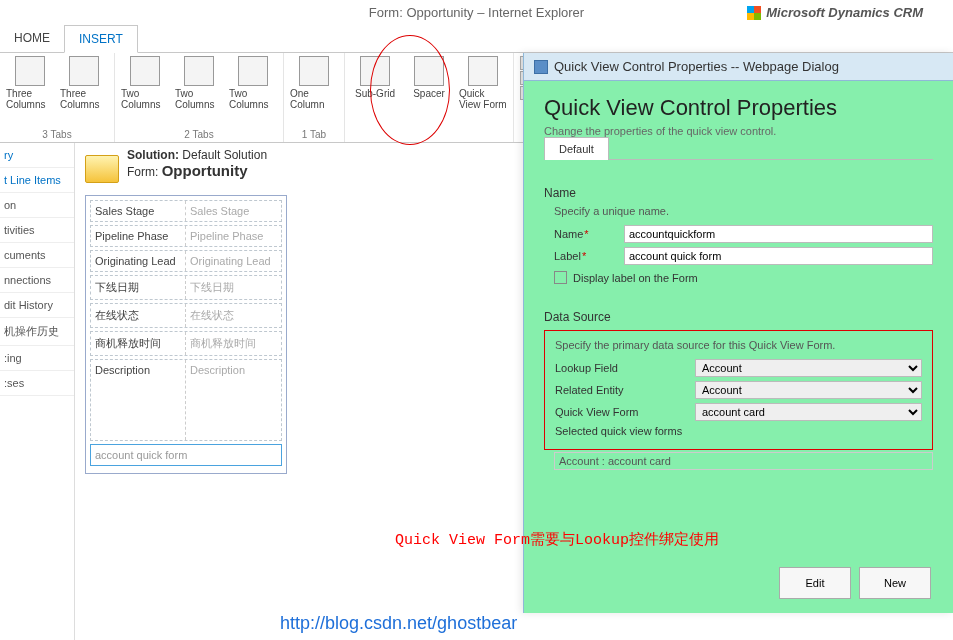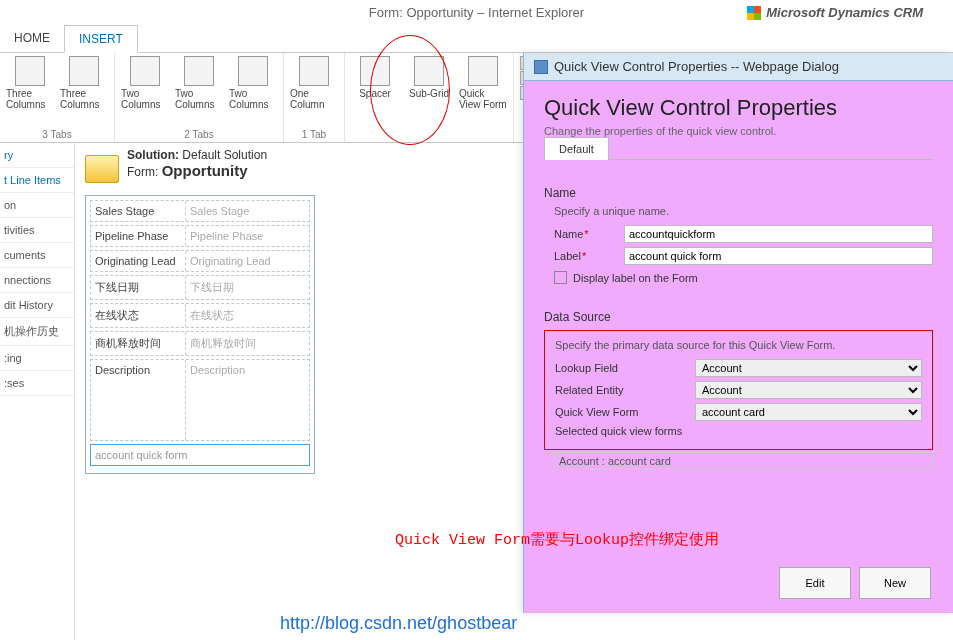--- a/index.html
+++ b/index.html
@@ -30,29 +30,29 @@
     .leftnav .ni { padding:6px 4px; border-bottom:1px solid #eee; color:#555; cursor:pointer; white-space:nowrap; overflow:hidden; text-overflow:ellipsis; }
     .leftnav .ni.link { color:#0072c6; }
 
     .editor { flex:1; padding:5px 10px; position:relative; }
     .sol-header { display:flex; align-items:center; gap:8px; margin-bottom:6px; }
     .folder-ic { width:34px; height:28px; background:linear-gradient(#fff3b0,#f5c33b); border:1px solid #d4a017; border-radius:2px; }
     .sol-line { font-size:12px; }
     .form-line { margin-bottom:10px; }
     .form-line .val { font-weight:bold; font-size:15px; }
 
-    .form-fields { border:1px solid #9ac; padding:4px; width:230px; }
+    .form-fields { border:1px solid #9ac; padding:4px; width:202px; }
     .fr { display:flex; border:1px dashed #bfc8d0; margin-bottom:3px; }
     .fr .fl { width:95px; padding:4px; font-size:11px; color:#444; border-right:1px dashed #ccc; }
     .fr .fv { flex:1; padding:4px; font-size:11px; color:#aaa; }
     .fr.tall .fv { height:80px; }
     .fr.qvf { border:1px solid #4aa3df; }
     .fr.qvf .fv { color:#999; }
 
-    .dialog { position:absolute; right:0; top:53px; width:430px; height:560px; background:#f0abfc; border-left:1px solid #8fb8d8; box-shadow:-2px 0 8px rgba(0,0,0,0.1); z-index:10; }
+    .dialog { position:absolute; right:0; top:53px; width:430px; height:560px; background:#86efac; border-left:1px solid #8fb8d8; box-shadow:-2px 0 8px rgba(0,0,0,0.1); z-index:10; }
     .dlg-title { background:#d7e8f4; padding:6px 10px; font-size:13px; color:#333; border-bottom:1px solid #8fb8d8; display:flex; align-items:center; gap:6px; }
     .dlg-title .eic { width:14px; height:14px; background:#5a8ec7; border:1px solid #3d6fa5; }
     .dlg-body { padding:14px 20px; }
     .dlg-body h1 { font-size:22px; font-weight:300; color:#222; margin-bottom:4px; }
     .dlg-body .sub { font-size:11px; color:#666; margin-bottom:0; }
     .dlg-tabs { display:flex; }
     .dlg-tab { padding:5px 14px; font-size:11px; border:1px solid #bbb; border-bottom:none; background:#fff; }
     .dlg-sep { border-top:1px solid #bbb; margin-top:-1px; }
     .section { margin-top:26px; }
     .section-t { font-size:12px; color:#333; margin-bottom:5px; }
@@ -127,25 +127,25 @@
           <div class="ic"></div>
           <div class="lbl">One Column</div>
         </div>
     </div>
     <div class="rgroup-name">1 Tab</div>
   </div>
   <div class="rgroup">
     <div class="rgroup-items">
       <div class="ritem">
           <div class="ic"></div>
+          <div class="lbl">Sub-Grid</div>
+        </div>
+      <div class="ritem">
+          <div class="ic"></div>
           <div class="lbl">Spacer</div>
-        </div>
-      <div class="ritem">
-          <div class="ic"></div>
-          <div class="lbl">Sub-Grid</div>
         </div>
       <div class="ritem">
           <div class="ic"></div>
           <div class="lbl">Quick View Form</div>
         </div>
     </div>
   </div>
   <div class="rgroup" style="border-right:none;">
     <div class="small-stack">
       <div>

